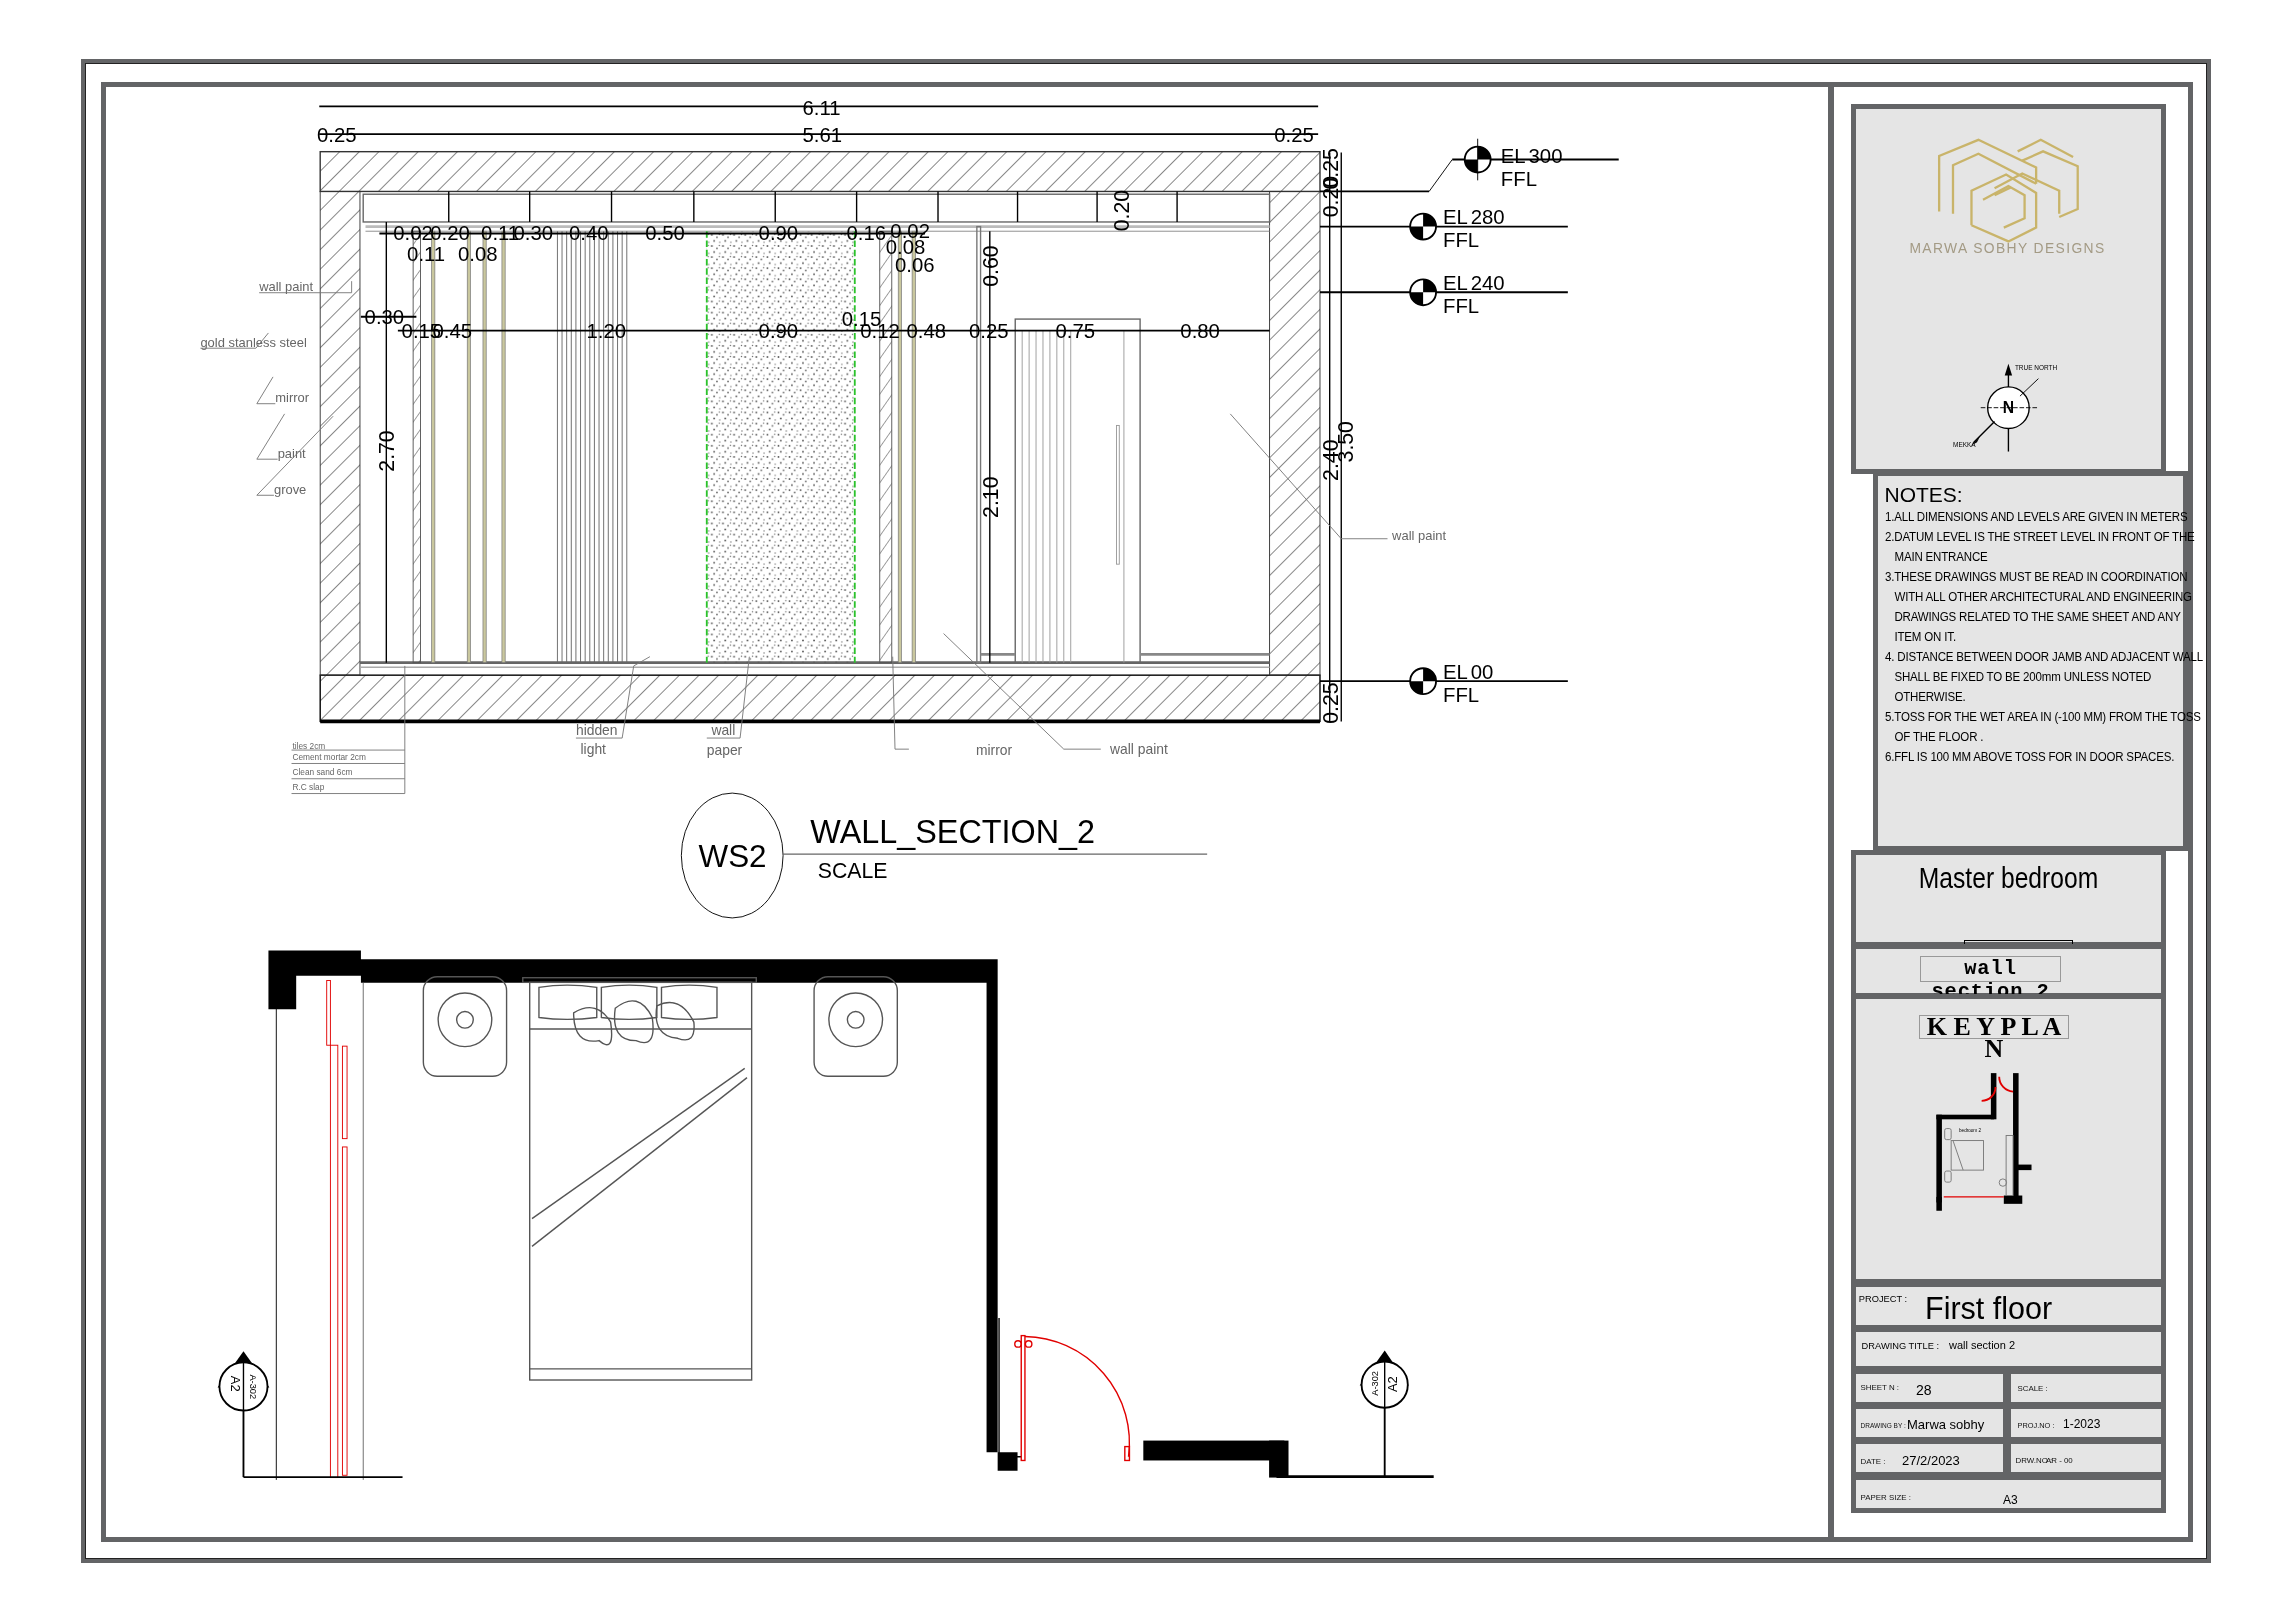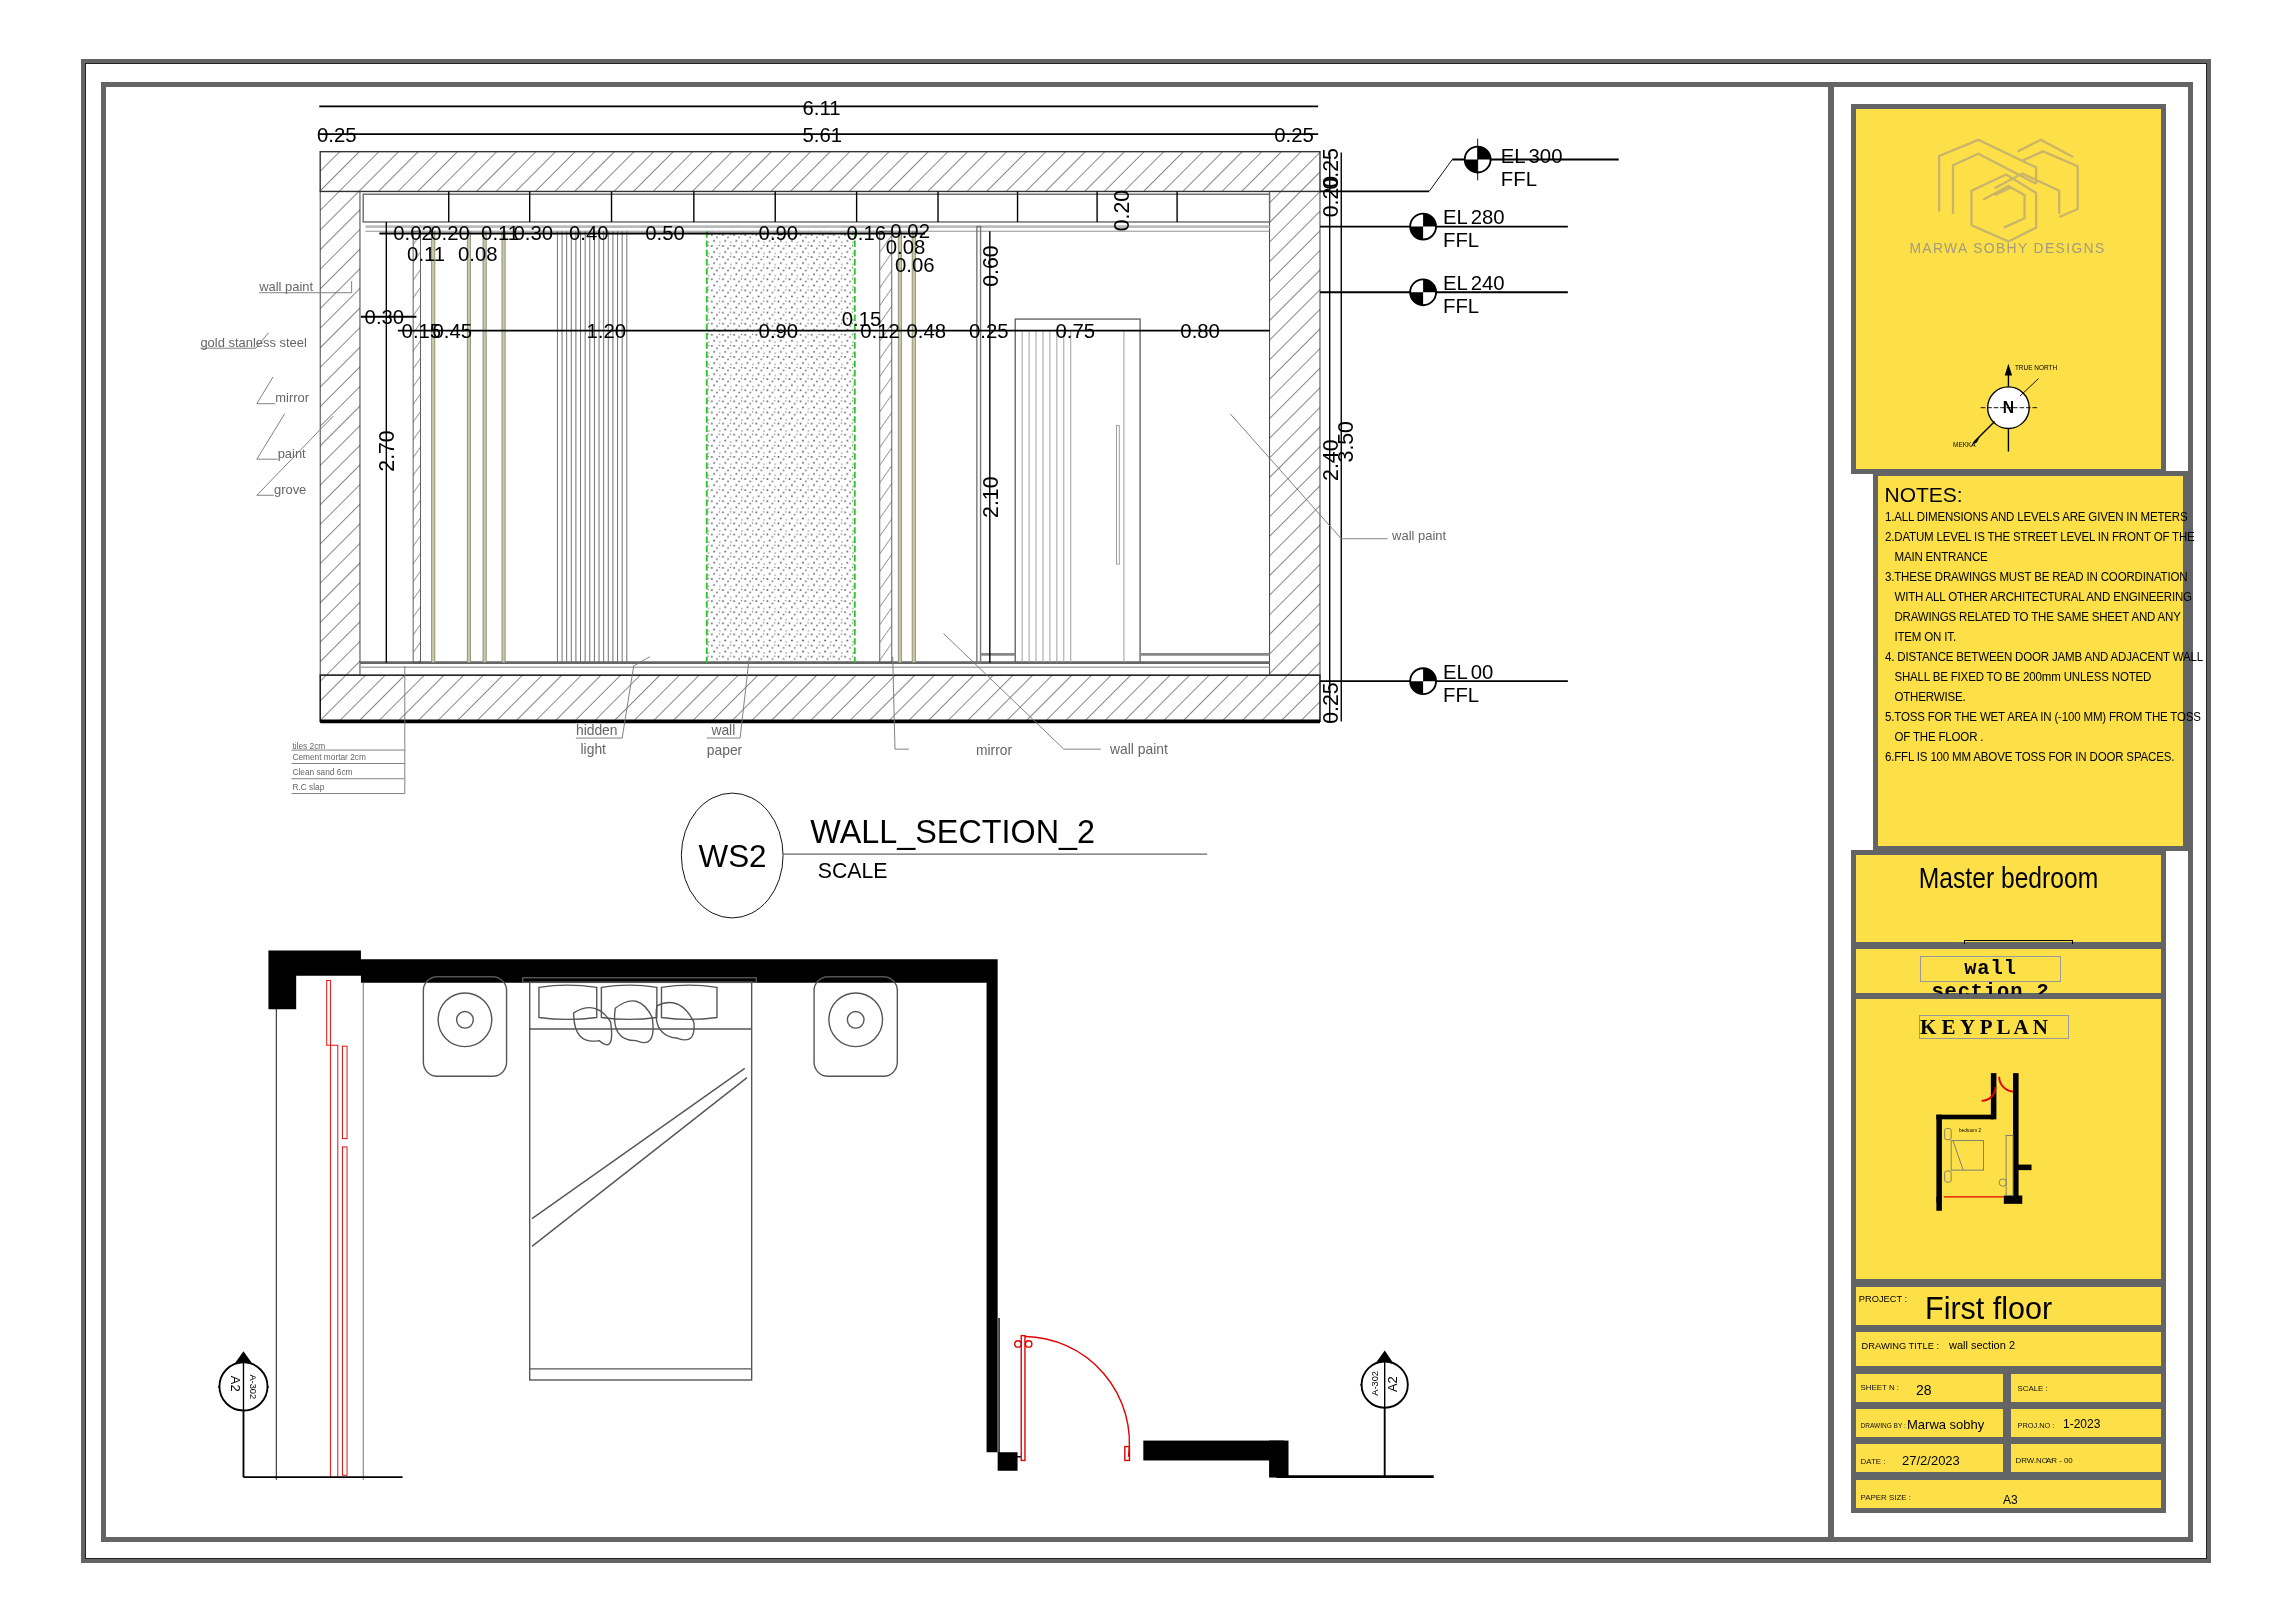--- a/index.html
+++ b/index.html
@@ -1,21 +1,21 @@
 <!DOCTYPE html>
 <html style="font-size:7.4px"><head>
 <meta charset="utf-8">
 <style>
   html,body{margin:0;padding:0;background:#fff;}
   body{width:2295px;height:1623px;position:relative;overflow:hidden;font-family:"Liberation Sans",sans-serif;color:#000;}
   .abs{position:absolute;}
   .frame-outer{left:81px;top:59px;width:2130px;height:1504px;border:5.6px solid #636466;box-sizing:border-box;outline:0.9px solid #222;outline-offset:-5.6px;}
   .frame-inner{left:101px;top:82px;width:2092px;height:1460px;border:5.6px solid #636466;box-sizing:border-box;}
   .tb-divider{left:1828px;top:82px;width:5.6px;height:1460px;background:#636466;}
-  .tb-box{position:absolute;border:5.6px solid #636466;box-sizing:border-box;background:#fde047;}
+  .tb-box{position:absolute;border:5.6px solid #636466;box-sizing:border-box;background:#e5e5e5;}
   svg text{font-family:"Liberation Sans",sans-serif;}
   .narrow{font-family:"Liberation Sans Narrow","Liberation Sans",sans-serif;}
   .notes-title{font-size:21px;}
   .notes-list{font-size:13.4px;line-height:20px;letter-spacing:-0.2px;transform:scaleX(0.86);transform-origin:left top;width:370px;}
   .notes-list div{padding-left:11px;text-indent:-11px;}
   .lbl-small{font-size:7.9px;color:#111;}
   .val-small{font-size:14px;}
 </style>
 </head>
 <body>
@@ -380,21 +380,21 @@
 <div class="tb-box" style="left:1851px;top:850px;width:315px;height:97px;">
   <div style="position:absolute;left:0;right:0;top:7.4px;text-align:center;font-size:29px;transform:scaleX(0.85);">Master bedroom</div>
   <div style="position:absolute;left:108px;top:45px;width:109px;height:44px;border:1.4px solid #000;box-sizing:border-box;text-align:right;font-size:29px;line-height:42px;margin-top:40px;">F-12</div>
 </div>
 
 <div class="tb-box" style="left:1851px;top:944px;width:315px;height:54px;">
   <div style="position:absolute;left:64px;top:6.5px;width:139px;height:24px;border:0.9px solid #999;text-align:center;font-family:'Liberation Mono',monospace;font-weight:bold;font-size:20.4px;line-height:23px;letter-spacing:0.9px;">wall  section  2</div>
 </div>
 
 <div class="tb-box" style="left:1851px;top:994px;width:315px;height:290px;">
-  <div style="position:absolute;left:63px;top:15.7px;width:148px;height:22px;border:0.9px solid #999;font-family:'Liberation Serif',serif;font-weight:bold;font-size:21px;line-height:22px;">K E Y P L A N</div>
+  <div style="position:absolute;left:63px;top:15.7px;width:148px;height:22px;border:0.9px solid #999;text-align:center;font-family:'Liberation Serif',serif;font-weight:bold;font-size:26px;line-height:22px;">K E Y P L A N</div>
   <svg width="303" height="231" viewBox="0 0 656 500" style="position:absolute;left:0;top:51px">
     <rect x="174" y="140" width="12" height="190" fill="#000"></rect>
     <rect x="174" y="140" width="125" height="10" fill="#000"></rect>
     <rect x="292" y="50" width="12" height="100" fill="#000"></rect>
     <rect x="340" y="50" width="12" height="280" fill="#000"></rect>
     <rect x="320" y="315" width="40" height="18" fill="#000"></rect>
     <rect x="350" y="248" width="30" height="12" fill="#000"></rect>
     <rect x="174" y="318" width="12" height="30" fill="#000"></rect>
     <path d="M302 80 A30 30 0 0 1 272 110" fill="none" stroke="#e10000" stroke-width="4"></path>
     <path d="M310 58 A32 32 0 0 0 340 90" fill="none" stroke="#e10000" stroke-width="4"></path>

